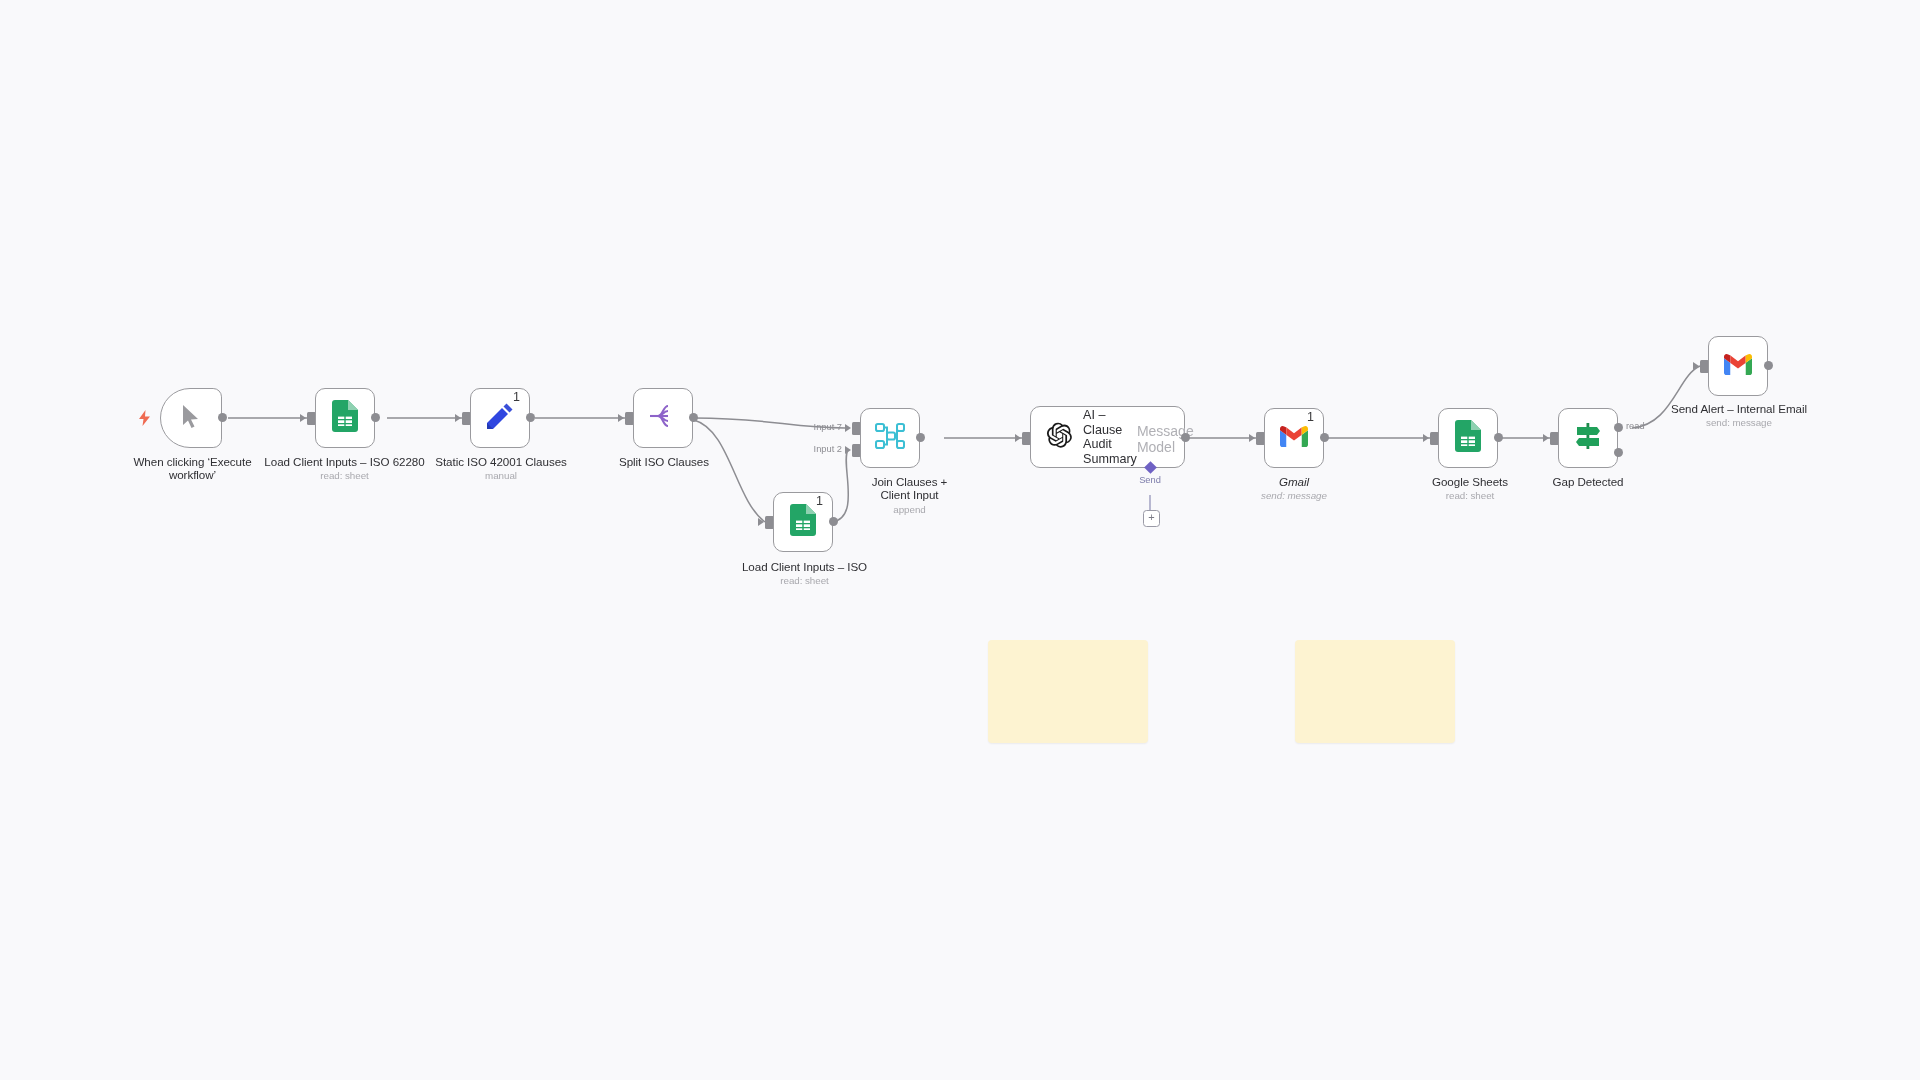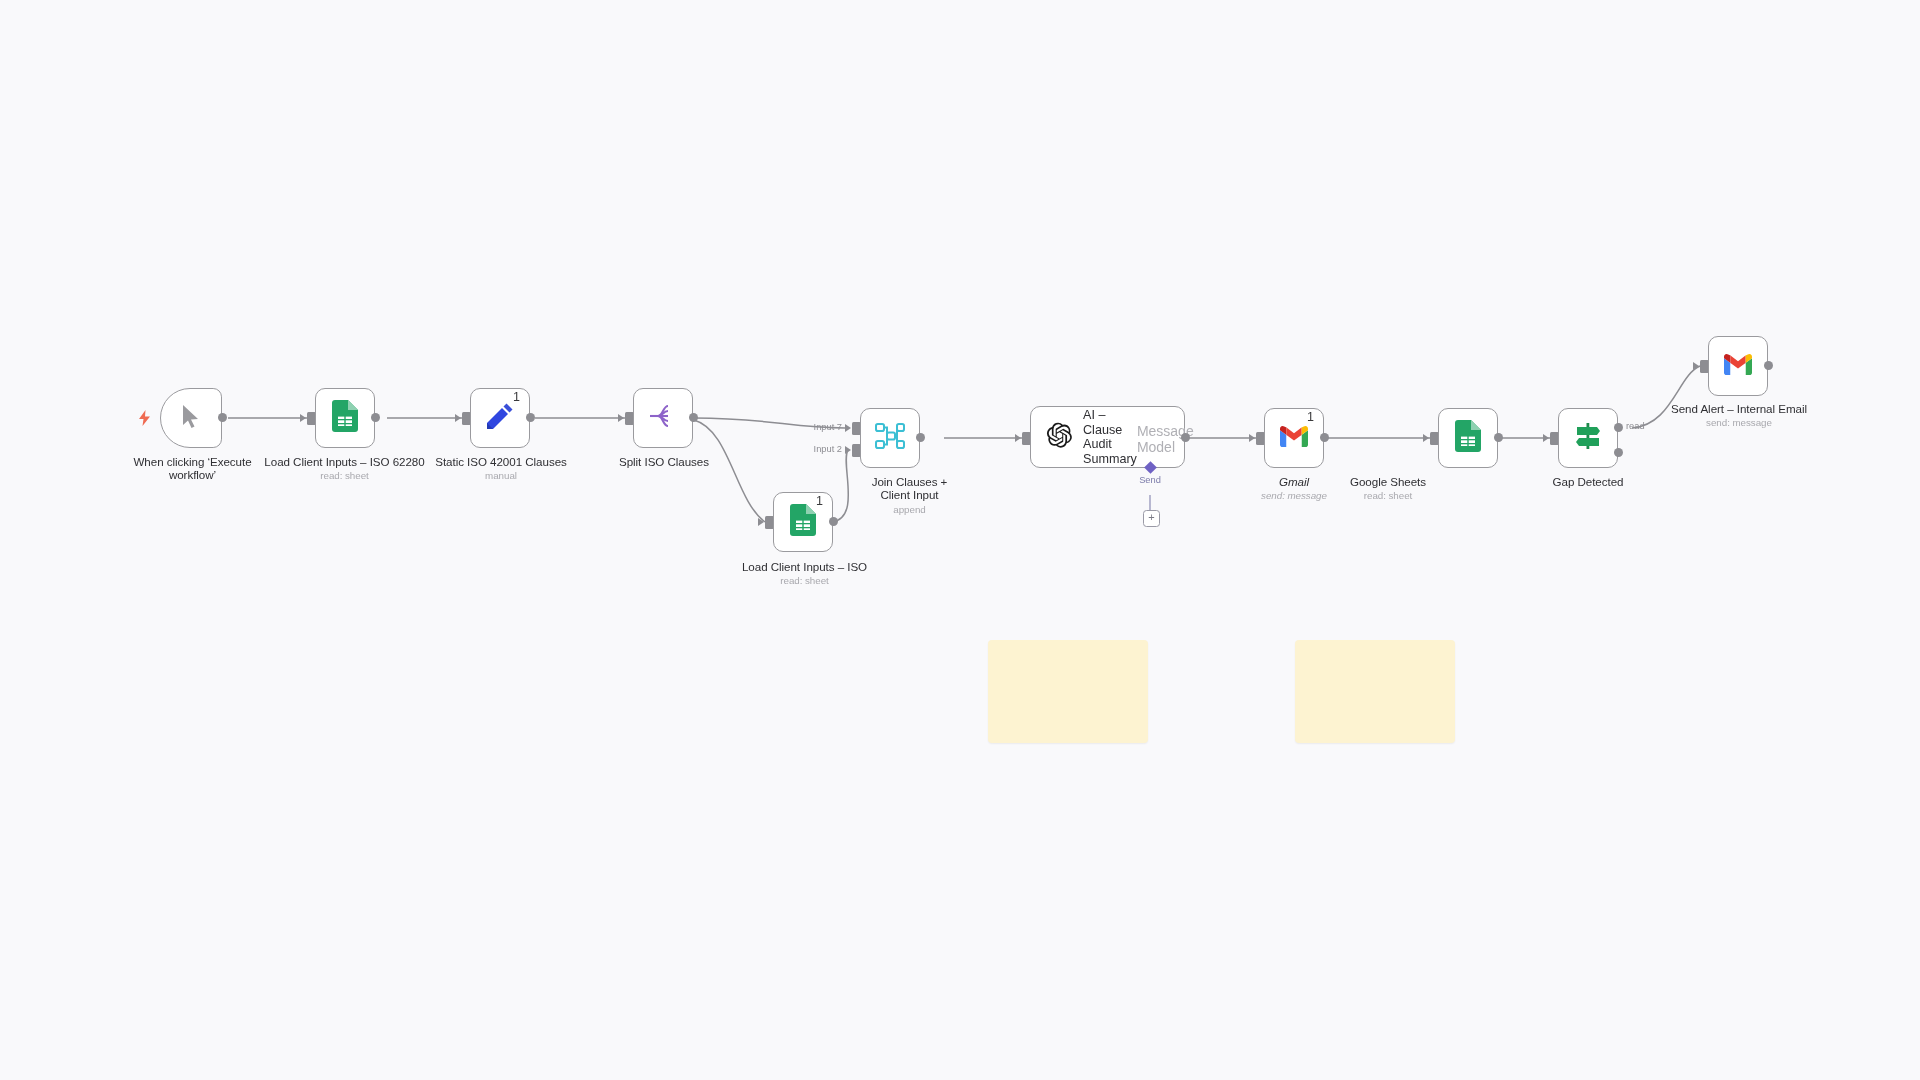--- a/index.html
+++ b/index.html
@@ -394,21 +394,21 @@
         <path d="M16 0 L26 10 L16 10 Z" fill="#8ed1b1"></path>
         <rect x="6" y="14" width="14" height="12" fill="#ffffff"></rect>
         <rect x="6" y="14" width="14" height="2.6" fill="#23a566"></rect>
         <rect x="12.3" y="14" width="1.4" height="12" fill="#23a566"></rect>
         <rect x="6" y="19" width="14" height="1.3" fill="#23a566"></rect>
         <rect x="6" y="23" width="14" height="1.3" fill="#23a566"></rect>
       </svg>
     </span>
   </div>
   <div class="dot" style="left:1494px; top:433px;"></div>
-  <div class="node-label" style="left:1326px; top:475px; width:124px;">
+  <div class="node-label" style="left:1408px; top:475px; width:124px;">
     <span>Google Sheets</span>
     <span class="node-sub">read: sheet</span>
   </div>
 
   <div class="in-arrow" style="left:1543px; top:434px;"></div>
   <div class="in-port" style="left:1550px; top:432px;"></div>
   <div class="node" style="left:1558px; top:408px; width:60px; height:60px;">
     <span>
       <svg width="30" height="28" viewBox="0 0 30 28">
         <rect x="13.5" y="1" width="2.8" height="26" fill="#1e8a4c"></rect>

